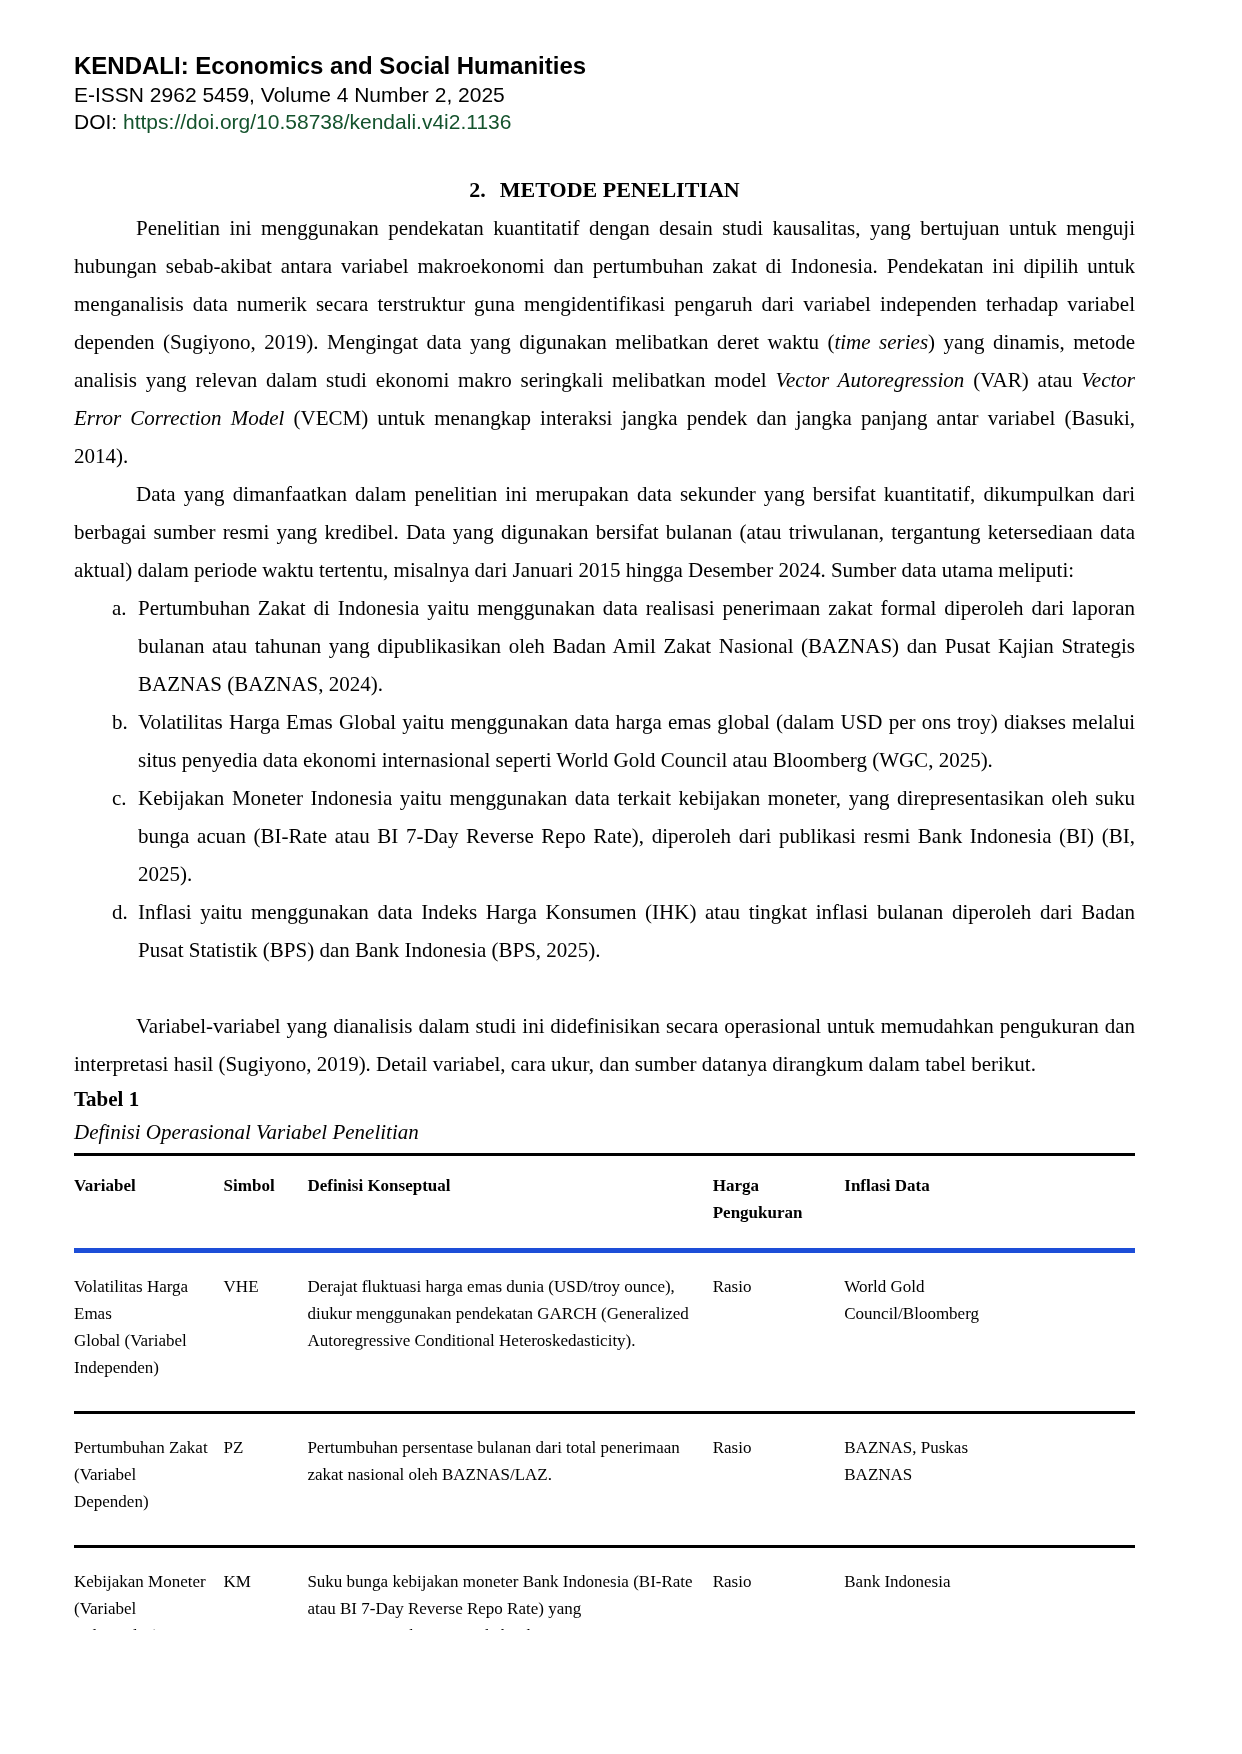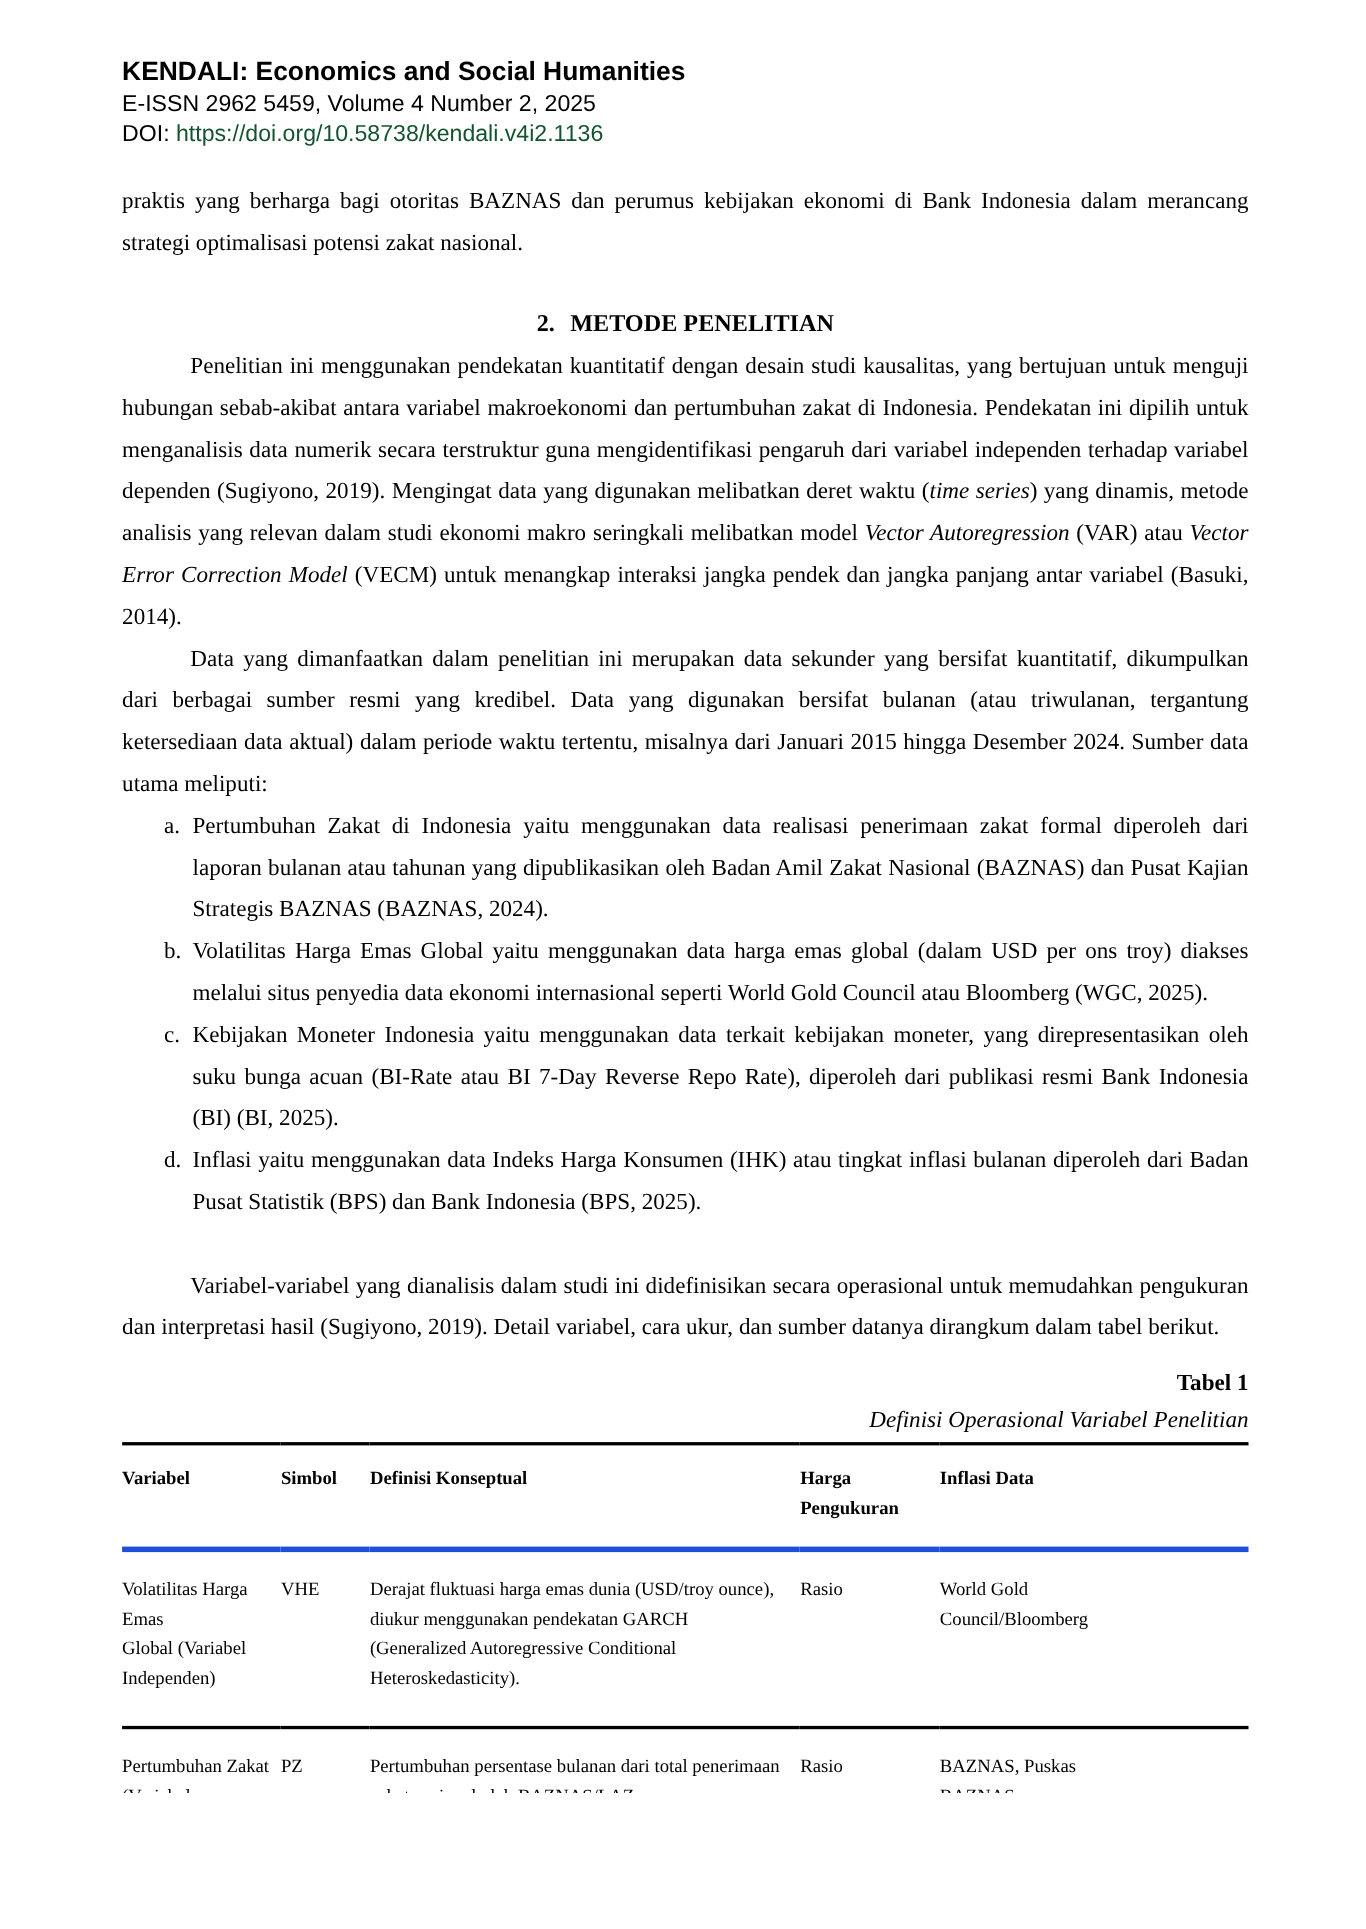--- a/index.html
+++ b/index.html
@@ -1,37 +1,37 @@
 <!DOCTYPE html>
 <html><head>
 <meta charset="utf-8">
 <style>
   html,body{margin:0;padding:0;background:#ffffff;}
   .page{
     width:1242px;height:1630px;background:#ffffff;color:#000;
-    box-sizing:border-box;padding:50px 107px 0 111px;position:relative;
+    box-sizing:border-box;padding:50px 107px 0 74px;position:relative;
     font-family:"Liberation Serif", serif;
   }
   
   .jheader{font-family:"Liberation Sans", sans-serif;margin-bottom:28px;}
   .jtitle{font-size:24px;font-weight:bold;line-height:31px;}
   .jline{font-size:21px;line-height:27px;}
   .doi-link{color:#14532d;text-decoration:none;}
   
   .para{font-size:21px;line-height:38px;text-align:justify;margin:0;}
   .para.indent{text-indent:62px;}
   .section-heading{font-size:22px;font-weight:bold;margin:36px 0 0 0;line-height:38px;text-align:center;}
   .section-heading .secnum{margin-right:14px;}
   
   .olist{margin:0;}
   .list-item{display:flex;font-size:21px;line-height:38px;}
   .list-item .marker{flex:0 0 26px;margin-left:38px;}
   .list-item .li-text{flex:1;text-align:justify;}
   
-  .tbl-caption{text-align:right;margin-top:16px;}
+  .tbl-caption{text-align:left;}
   .tbl-caption .cap-label{font-size:21px;font-weight:bold;line-height:32px;}
   .tbl-caption .cap-title{font-size:21px;font-style:italic;line-height:34px;}
   table.def-table{
     width:100%;border-collapse:collapse;margin-top:4px;
     border-top:3px solid #000;border-bottom:4px solid #000;
     font-size:17px;line-height:27px;
   }
   table.def-table th{
     text-align:left;font-weight:bold;vertical-align:top;
     padding:16px 10px 22px 0;border-bottom:5px solid #1d4ed8;
@@ -48,21 +48,20 @@
 <body>
 
 <div class="page">
 
   <div class="jheader">
     <div class="jtitle">KENDALI: Economics and Social Humanities</div>
     <div class="jline">E-ISSN 2962 5459, Volume 4 Number 2, 2025</div>
     <div class="jline"><span>DOI: </span><a href="#" class="doi-link">https://doi.org/10.58738/kendali.v4i2.1136</a></div>
   </div>
 
-  <p class="para">praktis yang berharga bagi otoritas BAZNAS dan perumus kebijakan ekonomi di Bank Indonesia dalam merancang strategi optimalisasi potensi zakat nasional.</p>
 
   <h2 class="section-heading"><span class="secnum">2.</span><span>METODE PENELITIAN</span></h2>
 
   <p class="para indent"><span>Penelitian ini menggunakan pendekatan kuantitatif dengan desain studi kausalitas, yang bertujuan untuk menguji hubungan sebab-akibat antara variabel makroekonomi dan pertumbuhan zakat di Indonesia. Pendekatan ini dipilih untuk menganalisis data numerik secara terstruktur guna mengidentifikasi pengaruh dari variabel independen terhadap variabel dependen (Sugiyono, 2019). Mengingat data yang digunakan melibatkan deret waktu (</span><i>time series</i><span>) yang dinamis, metode analisis yang relevan dalam studi ekonomi makro seringkali melibatkan model </span><i>Vector Autoregression</i><span> (VAR) atau </span><i>Vector Error Correction Model</i><span> (VECM) untuk menangkap interaksi jangka pendek dan jangka panjang antar variabel (Basuki, 2014).</span></p>
 
   <p class="para indent">Data yang dimanfaatkan dalam penelitian ini merupakan data sekunder yang bersifat kuantitatif, dikumpulkan dari berbagai sumber resmi yang kredibel. Data yang digunakan bersifat bulanan (atau triwulanan, tergantung ketersediaan data aktual) dalam periode waktu tertentu, misalnya dari Januari 2015 hingga Desember 2024. Sumber data utama meliputi:</p>
 
   <div class="olist">
     <div class="list-item">
       <span class="marker">a.</span>

